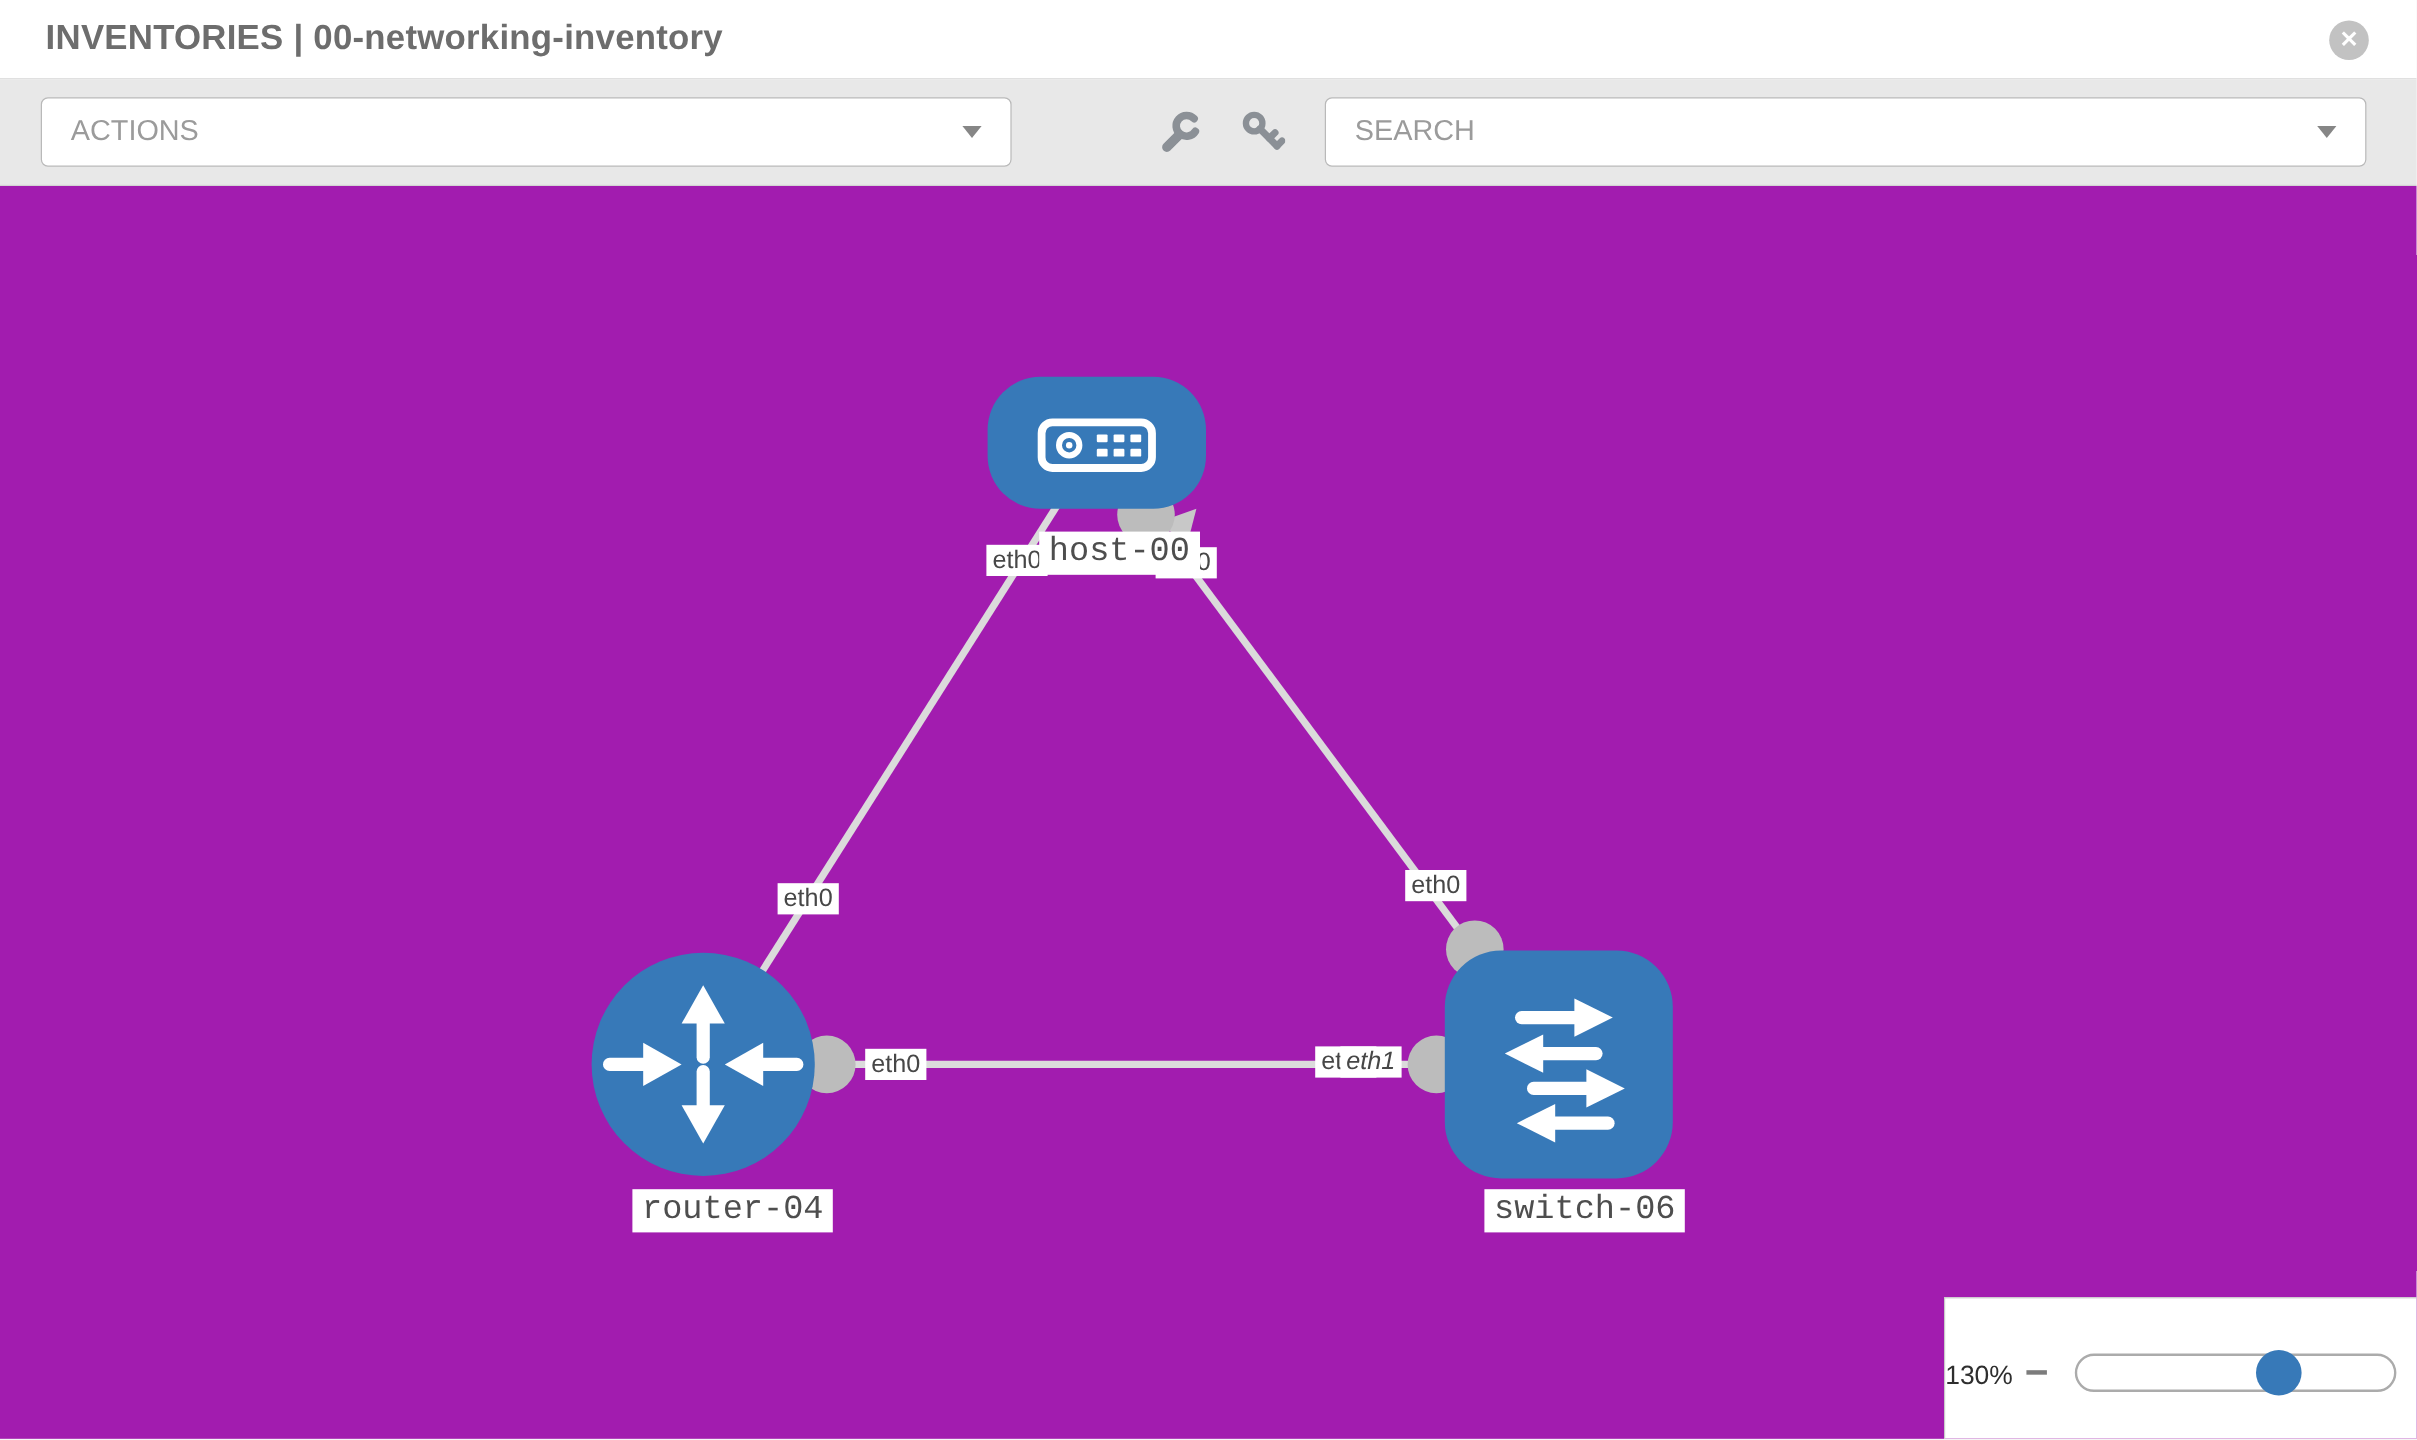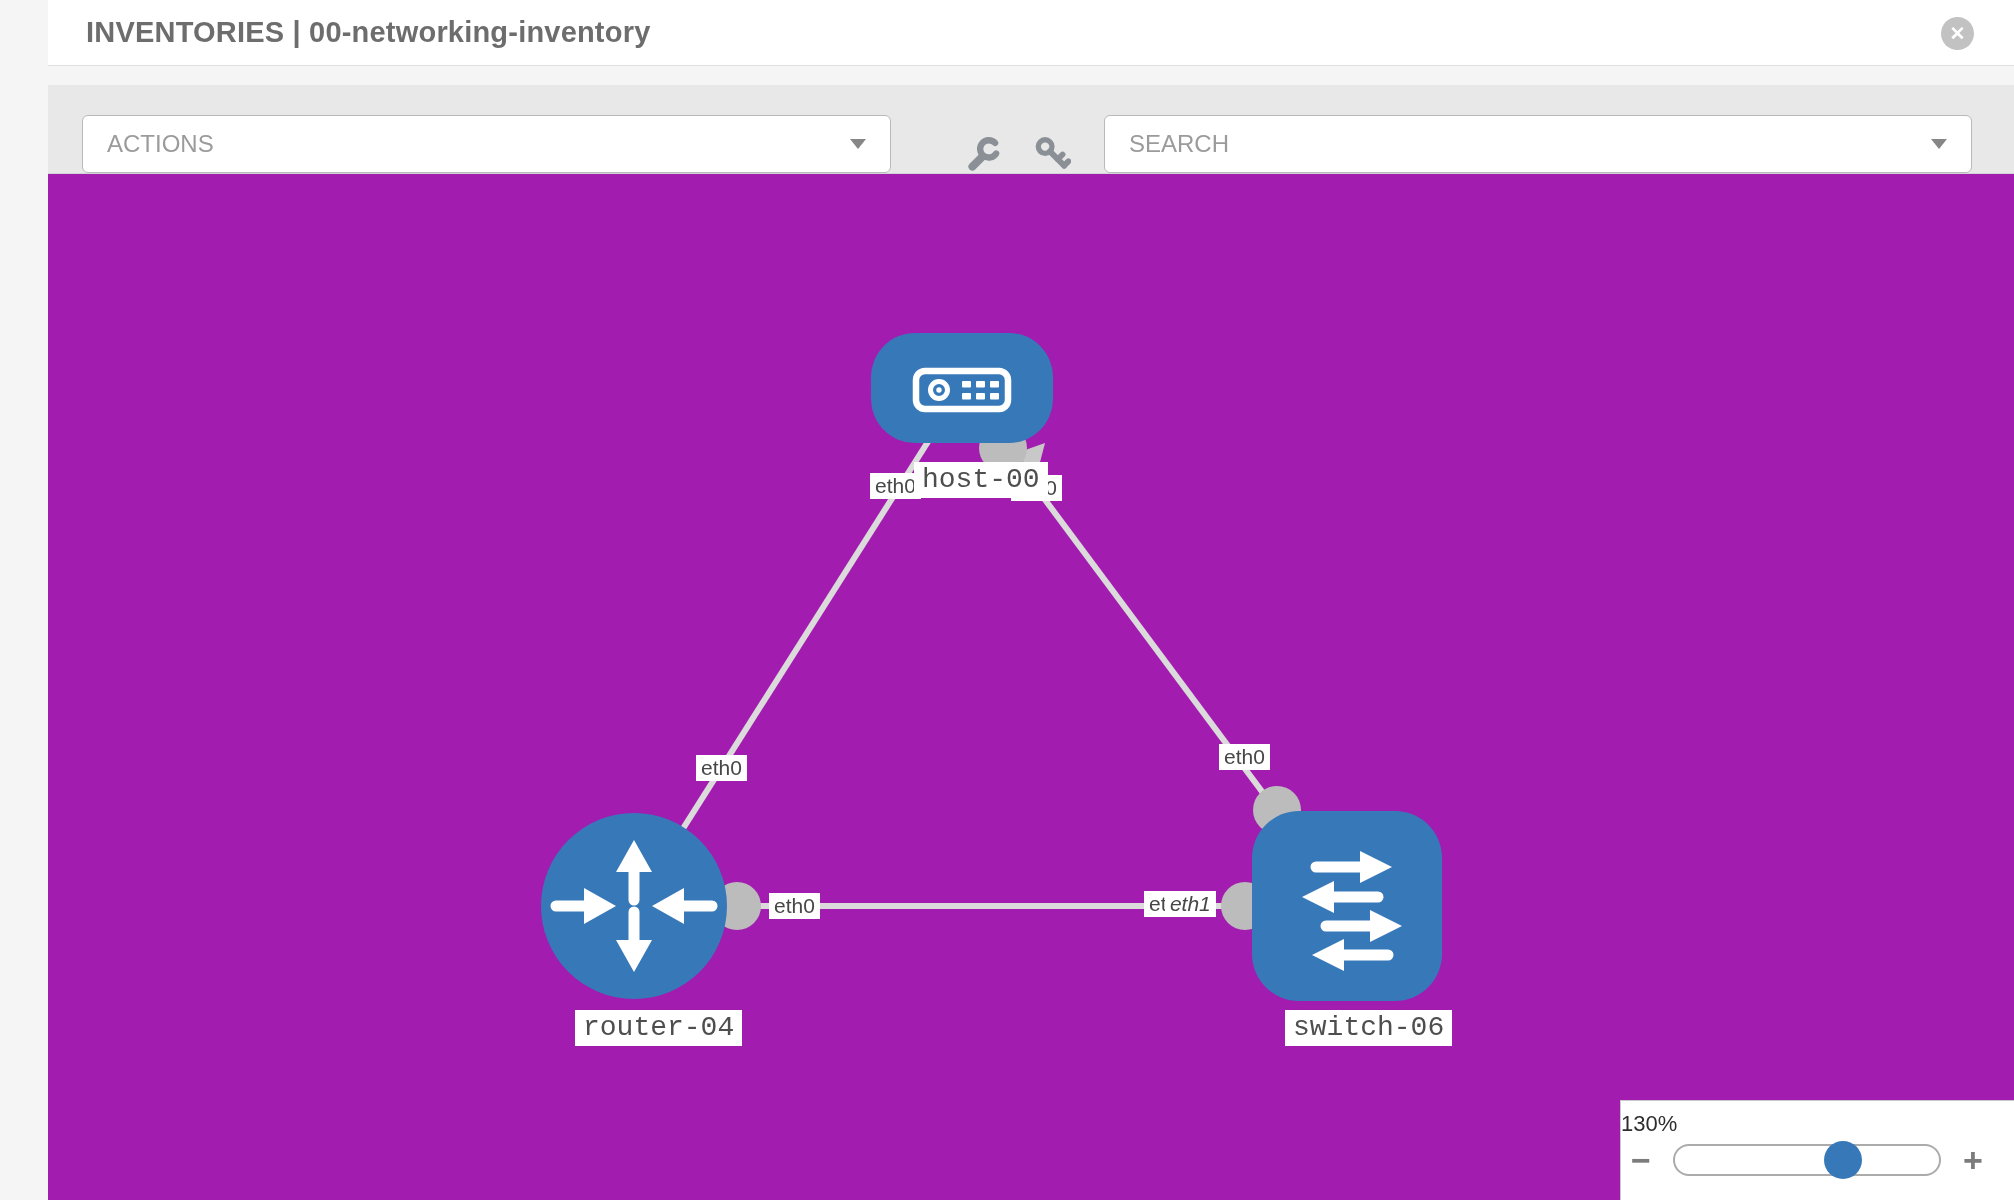--- a/index.html
+++ b/index.html
@@ -1,30 +1,30 @@
 <!DOCTYPE html>
 <html><head>
 <meta charset="utf-8">
 <style>
   * { margin:0; padding:0; box-sizing:border-box; }
   html,body { background:#ffffff; }
   body { font-family:"Liberation Sans","DejaVu Sans",sans-serif; }
-  .app { position:relative; width:2014px; height:1200px; overflow:hidden; background:#f5f5f5;padding-left:48px; }
+  .app { position:relative; width:2014px; height:1200px; overflow:hidden; background:#f5f5f5; }
 
   
   .header { position:relative; height:66px; background:#ffffff; border-bottom:1px solid #e0e0e0;
             display:flex; align-items:center; padding-left:38px; }
   .title { font-size:29px; font-weight:bold; color:#6d6d6d; letter-spacing:.2px; }
   .close-btn { position:absolute; top:17px; right:40px; width:33px; height:33px; border:none;
                border-radius:50%; background:#c2c2c2; color:#ffffff; font-size:19px; font-weight:bold;
                line-height:33px; text-align:center; cursor:pointer; padding:0; }
 
   
   .toolbar { height:89px; background:#e8e8e8; border-bottom:1px solid #d4d4d4;
-             display:flex; align-items:flex-end; padding:0 42px 0 34px;margin-top:19px; }
+             display:flex; align-items:center; padding:0 42px 0 34px; }
   .select { background:#ffffff; border:1px solid #b9b9b9; border-radius:6px; height:58px;
             display:flex; align-items:center; justify-content:space-between;
             padding:0 24px; font-size:24px; color:#9b9b9b; cursor:pointer; }
   .select-actions { width:809px; }
   .select-search { width:868px; }
   .caret { width:0; height:0; border-left:8px solid transparent; border-right:8px solid transparent;
            border-top:10px solid #868686; }
   .tb-spacer { flex:1; }
   .tool-icon { width:38px; height:38px; cursor:pointer; }
   .tool-icon.wrench { margin-right:30px; }
@@ -39,21 +39,21 @@
   .ilabel { position:absolute; background:#ffffff; color:#474747; font-size:21px;
             line-height:1.15; padding:1px 5px; white-space:nowrap; }
   .ilabel-pair { position:absolute; display:flex; }
   .ilabel-pair span { background:#ffffff; color:#474747; font-size:21px; line-height:1.15;
                       padding:1px 5px; white-space:nowrap; }
   .ilabel-pair span.over { margin-left:-30px;font-style:italic; }
 
   
   .zoom-panel { position:absolute; right:0; bottom:0; width:394px; height:118px;
                 background:#ffffff; border:1px solid #c9c9c9; border-right:none; border-bottom:none;
-                display:flex; flex-direction:column; align-items:flex-start; }
+                display:flex; align-items:center; }
   .zoom-level { margin-top:10px; font-size:22px; color:#2e2e2e; }
   .zoom-row { display:flex; align-items:center; margin-top:6px; }
   .zoom-btn { border:none; background:none; color:#7c7c7c; font-size:34px; font-weight:bold;
               width:40px; line-height:34px; cursor:pointer; padding:0; }
   .slider-track { position:relative; width:268px; height:32px; border:2px solid #ababab;
                   border-radius:16px; background:#ffffff; margin:0 12px; cursor:pointer; }
   .slider-thumb { position:absolute; left:149px; top:-5px; width:38px; height:38px;
                   border-radius:50%; background:#3779b8; cursor:grab; }
 </style>
 </head>

